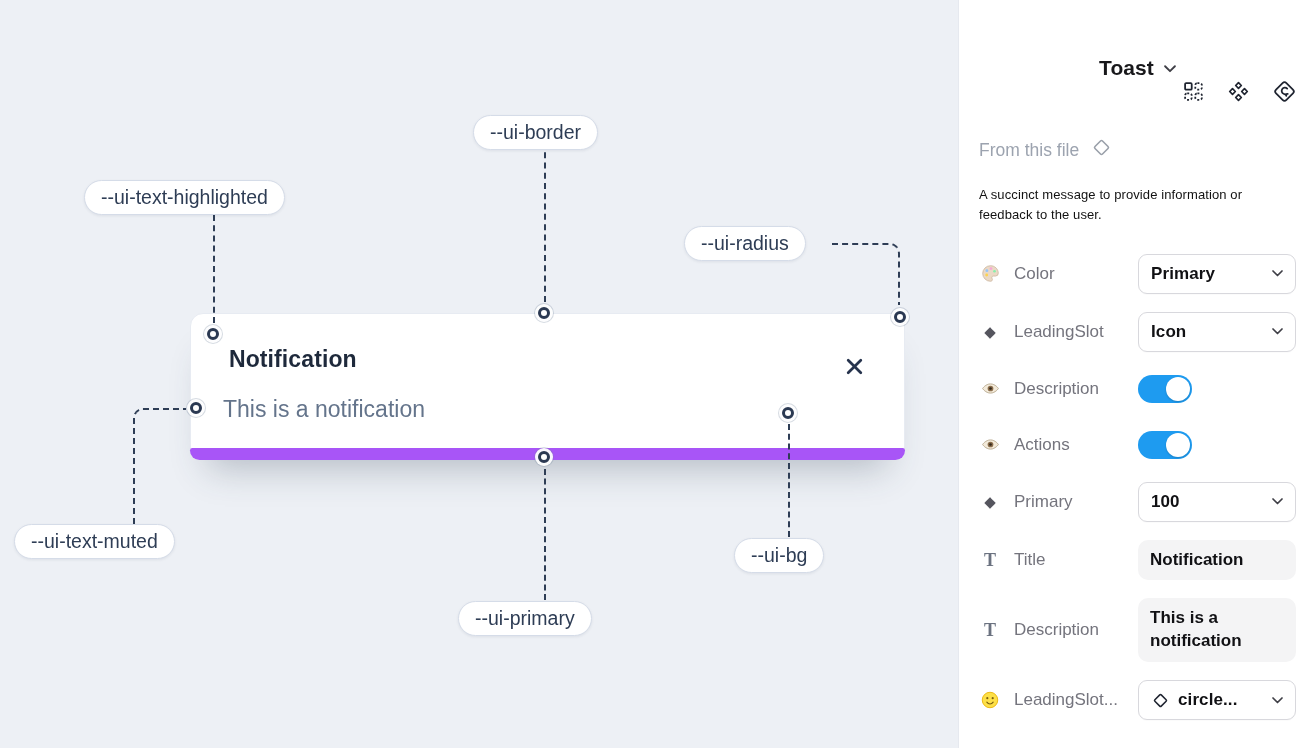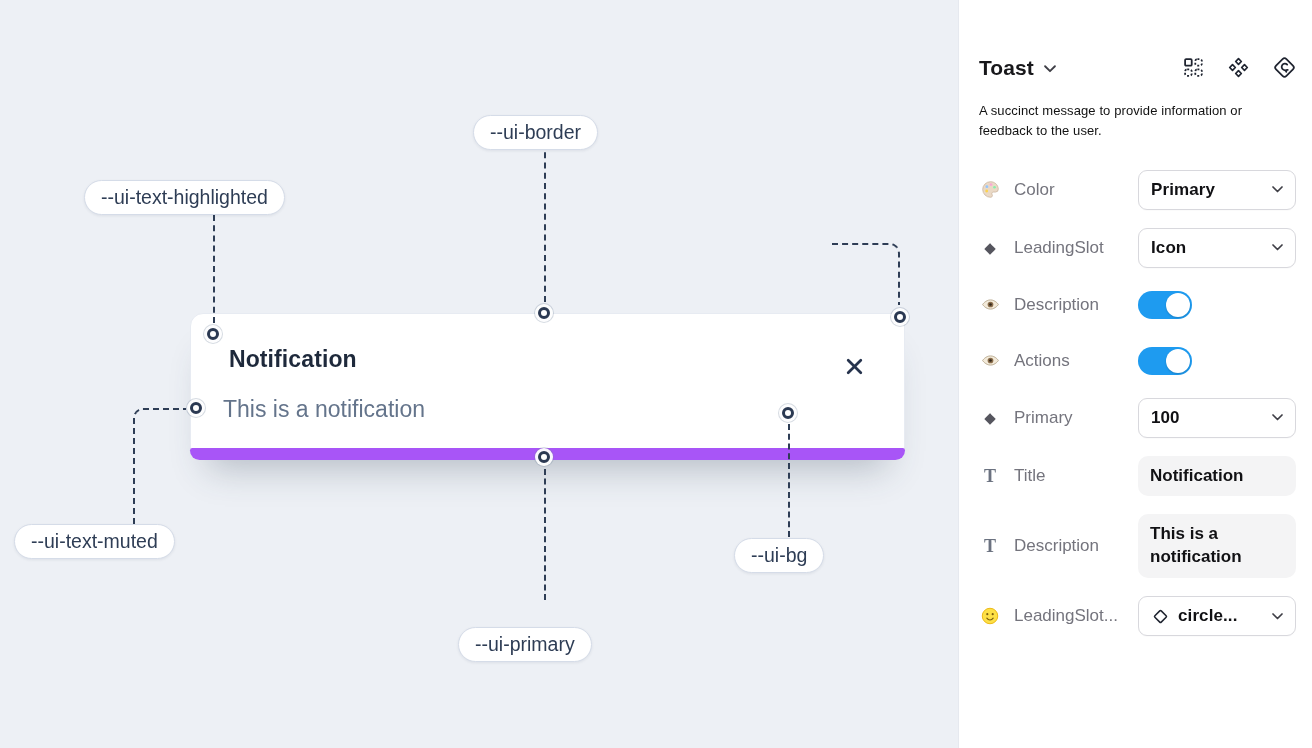--- a/index.html
+++ b/index.html
@@ -40,21 +40,21 @@
   .pill {
     position:absolute; height:35px; line-height:33px; padding:0 16px;
     background:#fff; border:1px solid #d5dce8; border-radius:18px;
     font-size:19.5px; font-weight:500; color:#2e3d55; white-space:nowrap;
     box-shadow:0 1px 3px rgba(30,41,59,.08);
   }
   .pill-border            { left:473px; top:115px; }
   .pill-text-highlighted  { left:84px;  top:180px; }
   .pill-radius            { left:684px; top:226px; }
   .pill-text-muted        { left:14px;  top:524px; }
-  .pill-primary           { left:458px; top:627px; }
+  .pill-primary           { left:458px; top:601px; }
   .pill-bg                { left:734px; top:538px; }
 
   
   .cline { position:absolute; pointer-events:none; }
   .l-border       { left:544px; top:142px; height:160px; border-left:2px dashed #2e3d55; }
   .l-highlighted  { left:213px; top:215px; height:108px; border-left:2px dashed #2e3d55; }
   .l-radius       { left:832px; top:243px; width:68px; height:62px;
                     border-top:2px dashed #2e3d55; border-right:2px dashed #2e3d55;
                     border-top-right-radius:10px; }
   .l-muted        { left:133px; top:408px; width:53px; height:116px;
@@ -75,21 +75,21 @@
   .cpt-radius      { left:900px; top:317px; }
   .cpt-muted       { left:196px; top:408px; }
   .cpt-primary     { left:544px; top:457px; }
   .cpt-bg          { left:788px; top:413px; }
 
   
   .panel {
     width:354px; height:748px; flex:none; background:#fff;
     border-left:1px solid #e6e9ef; padding:56px 16px 0 20px;
   }
-  .panel-header { display:flex; align-items:flex-start; }
+  .panel-header { display:flex; align-items:center;flex-direction:column; }
   .panel-title-btn { display:flex; align-items:center; gap:10px; cursor:pointer; }
   .panel-title { font-size:21px; font-weight:700; color:#18181b; letter-spacing:.1px; }
   .header-icons { margin-left:auto; display:flex; align-items:center; gap:24px; }
   .hicon { display:flex; align-items:center; justify-content:center; cursor:pointer; }
 
   .source-row { margin-top:33px; display:flex; align-items:center; gap:11px;
                 color:#9ca3af; font-size:17.5px; }
 
   .panel-desc { margin-top:21px; font-size:13px; color:#121212; line-height:1.52;
                 letter-spacing:.1px; max-width:320px; }
@@ -155,20 +155,21 @@
 
   <span class="cpt cpt-highlighted"></span>
   <span class="cpt cpt-border"></span>
   <span class="cpt cpt-radius"></span>
   <span class="cpt cpt-muted"></span>
   <span class="cpt cpt-primary"></span>
   <span class="cpt cpt-bg"></span>
 
   <div class="pill pill-border">--ui-border</div>
   <div class="pill pill-text-highlighted">--ui-text-highlighted</div>
+  <div class="pill pill-radius">--ui-radius</div>
   <div class="pill pill-text-muted">--ui-text-muted</div>
   <div class="pill pill-primary">--ui-primary</div>
   <div class="pill pill-bg">--ui-bg</div>
 </div>
 
 <div class="panel">
 
   <div class="panel-header">
     <div class="panel-title-btn">
       <span class="panel-title">Toast</span>
@@ -198,20 +199,28 @@
       <span class="hicon">
         <svg width="23" height="23" viewBox="0 0 22 22" fill="none" stroke="#1f2430" stroke-width="1.7" stroke-linecap="round" stroke-linejoin="round">
           <rect x="4" y="4" width="14" height="14" rx="2.6" transform="rotate(45 11 11)"></rect>
           <path d="M13.6 8.2a3.1 3.1 0 1 0-3.5 5l2.6 1.2"></path>
           <path d="M12.7 15.2l-0.2-1.6 1.6-0.3"></path>
         </svg>
       </span>
     </div>
   </div>
 
+  <div class="source-row">
+    <span>From this file</span>
+    <span>
+      <svg width="23" height="23" viewBox="0 0 23 23" fill="none" stroke="#9aa0aa" stroke-width="1.6" stroke-linejoin="round">
+        <rect x="6.2" y="6.2" width="10.6" height="10.6" rx="1.4" transform="rotate(45 11.5 11.5)"></rect>
+      </svg>
+    </span>
+  </div>
 
   <div class="panel-desc">A succinct message to provide information or feedback to the user.</div>
 
   <div class="props">
 
     <div class="prop-row">
       <div class="prop-label">
         <span class="picon">
           <svg width="19" height="19" viewBox="0 0 20 20">
             <path d="M10 1.8a8.2 8.2 0 1 0 0 16.4c1.3 0 2-.9 2-1.8 0-.8-.6-1.3-.6-2.1 0-1 .8-1.6 1.8-1.6h2A3.1 3.1 0 0 0 18.2 9.5C18 5.1 14.4 1.8 10 1.8z" fill="#ead9c6" stroke="#c9b39a" stroke-width=".8"></path>

